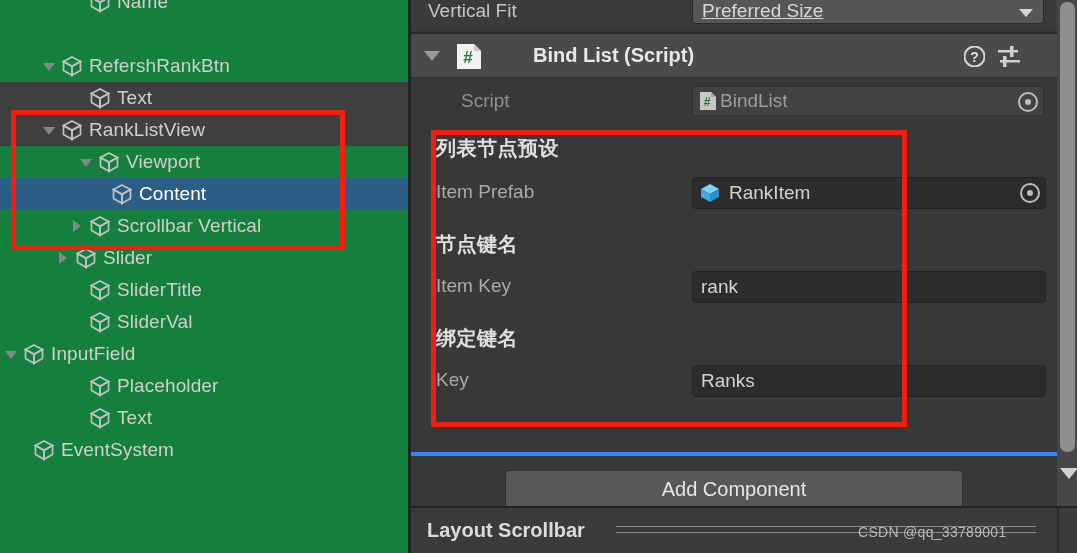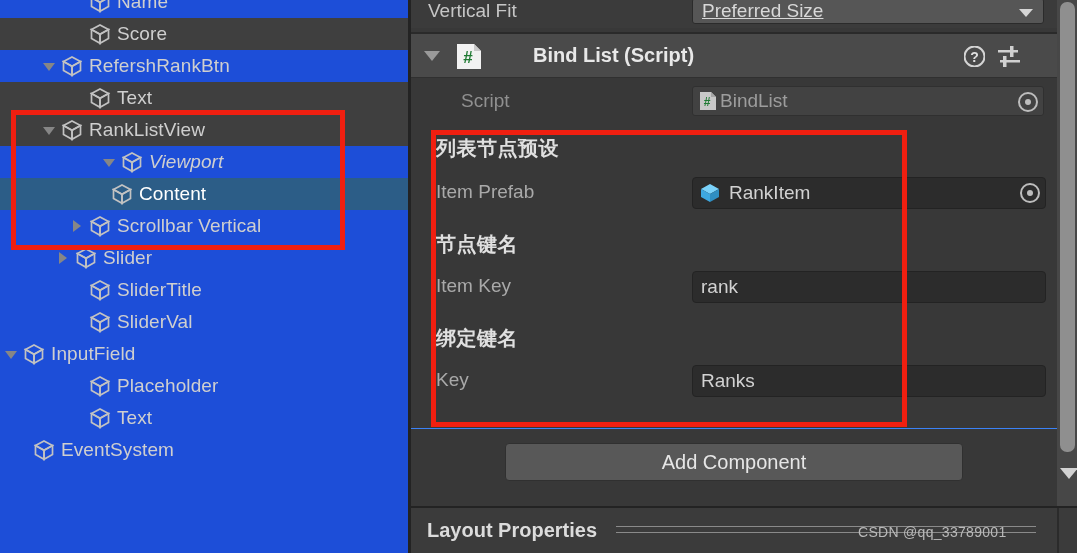--- a/index.html
+++ b/index.html
@@ -16,21 +16,21 @@
     font-family: "Liberation Sans", sans-serif;
     color: #c4c4c4;
     -webkit-font-smoothing: antialiased;
   }
 
   
   #hierarchy {
     position: absolute;
     left: 0; top: 0;
     width: 476px; height: 553px;
-    background: #1d4ed8;
+    background: #15803d;
     overflow: hidden;
   }
   .h-row {
     position: absolute;
     left: 0;
     width: 408px;
     height: 32px;
     display: flex;
     align-items: center;
     box-sizing: border-box;
@@ -267,23 +267,23 @@
   }
   .prefab-cube {
     width: 22px; height: 22px;
     margin-left: 6px;
     flex: 0 0 22px;
   }
 
   
   #addcomp-zone {
     position: absolute;
-    left: 0; top: 428px;
+    left: 0; top: 452px;
     width: 652px; height: 68px;
-    border-top: 1px solid #3b82f6;
+    border-top: 4px solid #3b82f6;
   }
   #addcomp-btn {
     position: absolute;
     left: 94px; top: 14px;
     width: 458px; height: 38px;
     background: #585858;
     border: 1px solid #303030;
     border-radius: 4px;
     display: flex;
     align-items: center;
@@ -379,31 +379,20 @@
         <span class="h-fold"></span>
         <span class="h-cube">
           <svg viewBox="0 0 24 24">
             <path d="M12 3 L20.5 7.6 L12 12.2 L3.5 7.6 Z" fill="none" stroke="#c2c2c2" stroke-width="1.7"></path>
             <path d="M3.5 7.6 L3.5 16.6 L12 21.2 L12 12.2 Z" fill="none" stroke="#c2c2c2" stroke-width="1.7"></path>
             <path d="M20.5 7.6 L20.5 16.6 L12 21.2 L12 12.2 Z" fill="none" stroke="#c2c2c2" stroke-width="1.7"></path>
           </svg>
         </span>
         <span class="h-label">Name</span>
       </div>
-      <div class="h-row alt" style="top: 18px; padding-left: 66px;">
-        <span class="h-fold"></span>
-        <span class="h-cube">
-          <svg viewBox="0 0 24 24">
-            <path d="M12 3 L20.5 7.6 L12 12.2 L3.5 7.6 Z" fill="none" stroke="#c2c2c2" stroke-width="1.7"></path>
-            <path d="M3.5 7.6 L3.5 16.6 L12 21.2 L12 12.2 Z" fill="none" stroke="#c2c2c2" stroke-width="1.7"></path>
-            <path d="M20.5 7.6 L20.5 16.6 L12 21.2 L12 12.2 Z" fill="none" stroke="#c2c2c2" stroke-width="1.7"></path>
-          </svg>
-        </span>
-        <span class="h-label">Score</span>
-      </div>
       <div class="h-row" style="top: 50px; padding-left: 38px;">
         <span class="h-fold down"></span>
         <span class="h-cube">
           <svg viewBox="0 0 24 24">
             <path d="M12 3 L20.5 7.6 L12 12.2 L3.5 7.6 Z" fill="none" stroke="#c2c2c2" stroke-width="1.7"></path>
             <path d="M3.5 7.6 L3.5 16.6 L12 21.2 L12 12.2 Z" fill="none" stroke="#c2c2c2" stroke-width="1.7"></path>
             <path d="M20.5 7.6 L20.5 16.6 L12 21.2 L12 12.2 Z" fill="none" stroke="#c2c2c2" stroke-width="1.7"></path>
           </svg>
         </span>
         <span class="h-label">RefershRankBtn</span>
@@ -423,21 +412,21 @@
         <span class="h-fold down"></span>
         <span class="h-cube">
           <svg viewBox="0 0 24 24">
             <path d="M12 3 L20.5 7.6 L12 12.2 L3.5 7.6 Z" fill="none" stroke="#c2c2c2" stroke-width="1.7"></path>
             <path d="M3.5 7.6 L3.5 16.6 L12 21.2 L12 12.2 Z" fill="none" stroke="#c2c2c2" stroke-width="1.7"></path>
             <path d="M20.5 7.6 L20.5 16.6 L12 21.2 L12 12.2 Z" fill="none" stroke="#c2c2c2" stroke-width="1.7"></path>
           </svg>
         </span>
         <span class="h-label">RankListView</span>
       </div>
-      <div class="h-row" style="top: 146px; padding-left: 98px; font-style: italic;">
+      <div class="h-row" style="top: 146px; padding-left: 75px;">
         <span class="h-fold down"></span>
         <span class="h-cube">
           <svg viewBox="0 0 24 24">
             <path d="M12 3 L20.5 7.6 L12 12.2 L3.5 7.6 Z" fill="none" stroke="#c2c2c2" stroke-width="1.7"></path>
             <path d="M3.5 7.6 L3.5 16.6 L12 21.2 L12 12.2 Z" fill="none" stroke="#c2c2c2" stroke-width="1.7"></path>
             <path d="M20.5 7.6 L20.5 16.6 L12 21.2 L12 12.2 Z" fill="none" stroke="#c2c2c2" stroke-width="1.7"></path>
           </svg>
         </span>
         <span class="h-label">Viewport</span>
       </div>
@@ -639,21 +628,21 @@
     </div>
 
     <div id="addcomp-zone">
       <div id="addcomp-btn">
         <span id="addcomp-label">Add Component</span>
       </div>
     </div>
     <div id="addcomp-sep"></div>
 
     <div id="bottom-bar">
-      <span id="layout-title">Layout Properties</span>
+      <span id="layout-title">Layout Scrollbar</span>
       <span class="rule-line" style="top:18px;"></span>
       <span class="rule-line" style="top:24px;"></span>
     </div>
   </div>
 
   <div id="vscroll-track"></div>
   <div id="vscroll-thumb"></div>
   <div id="vscroll-down"></div>
   <div id="bottom-right-divider"></div>
 

